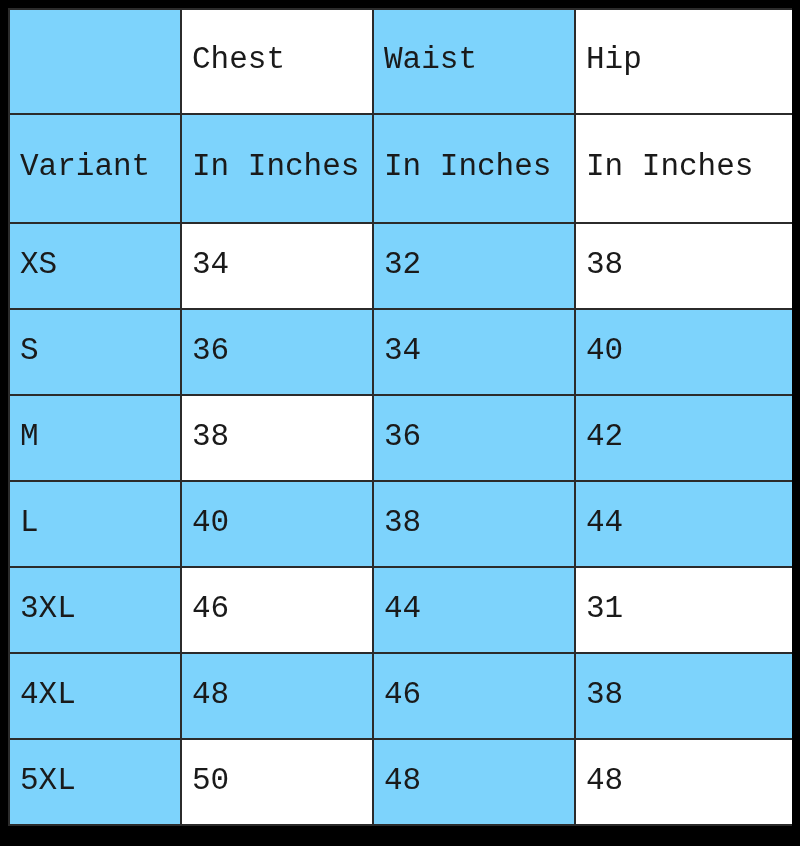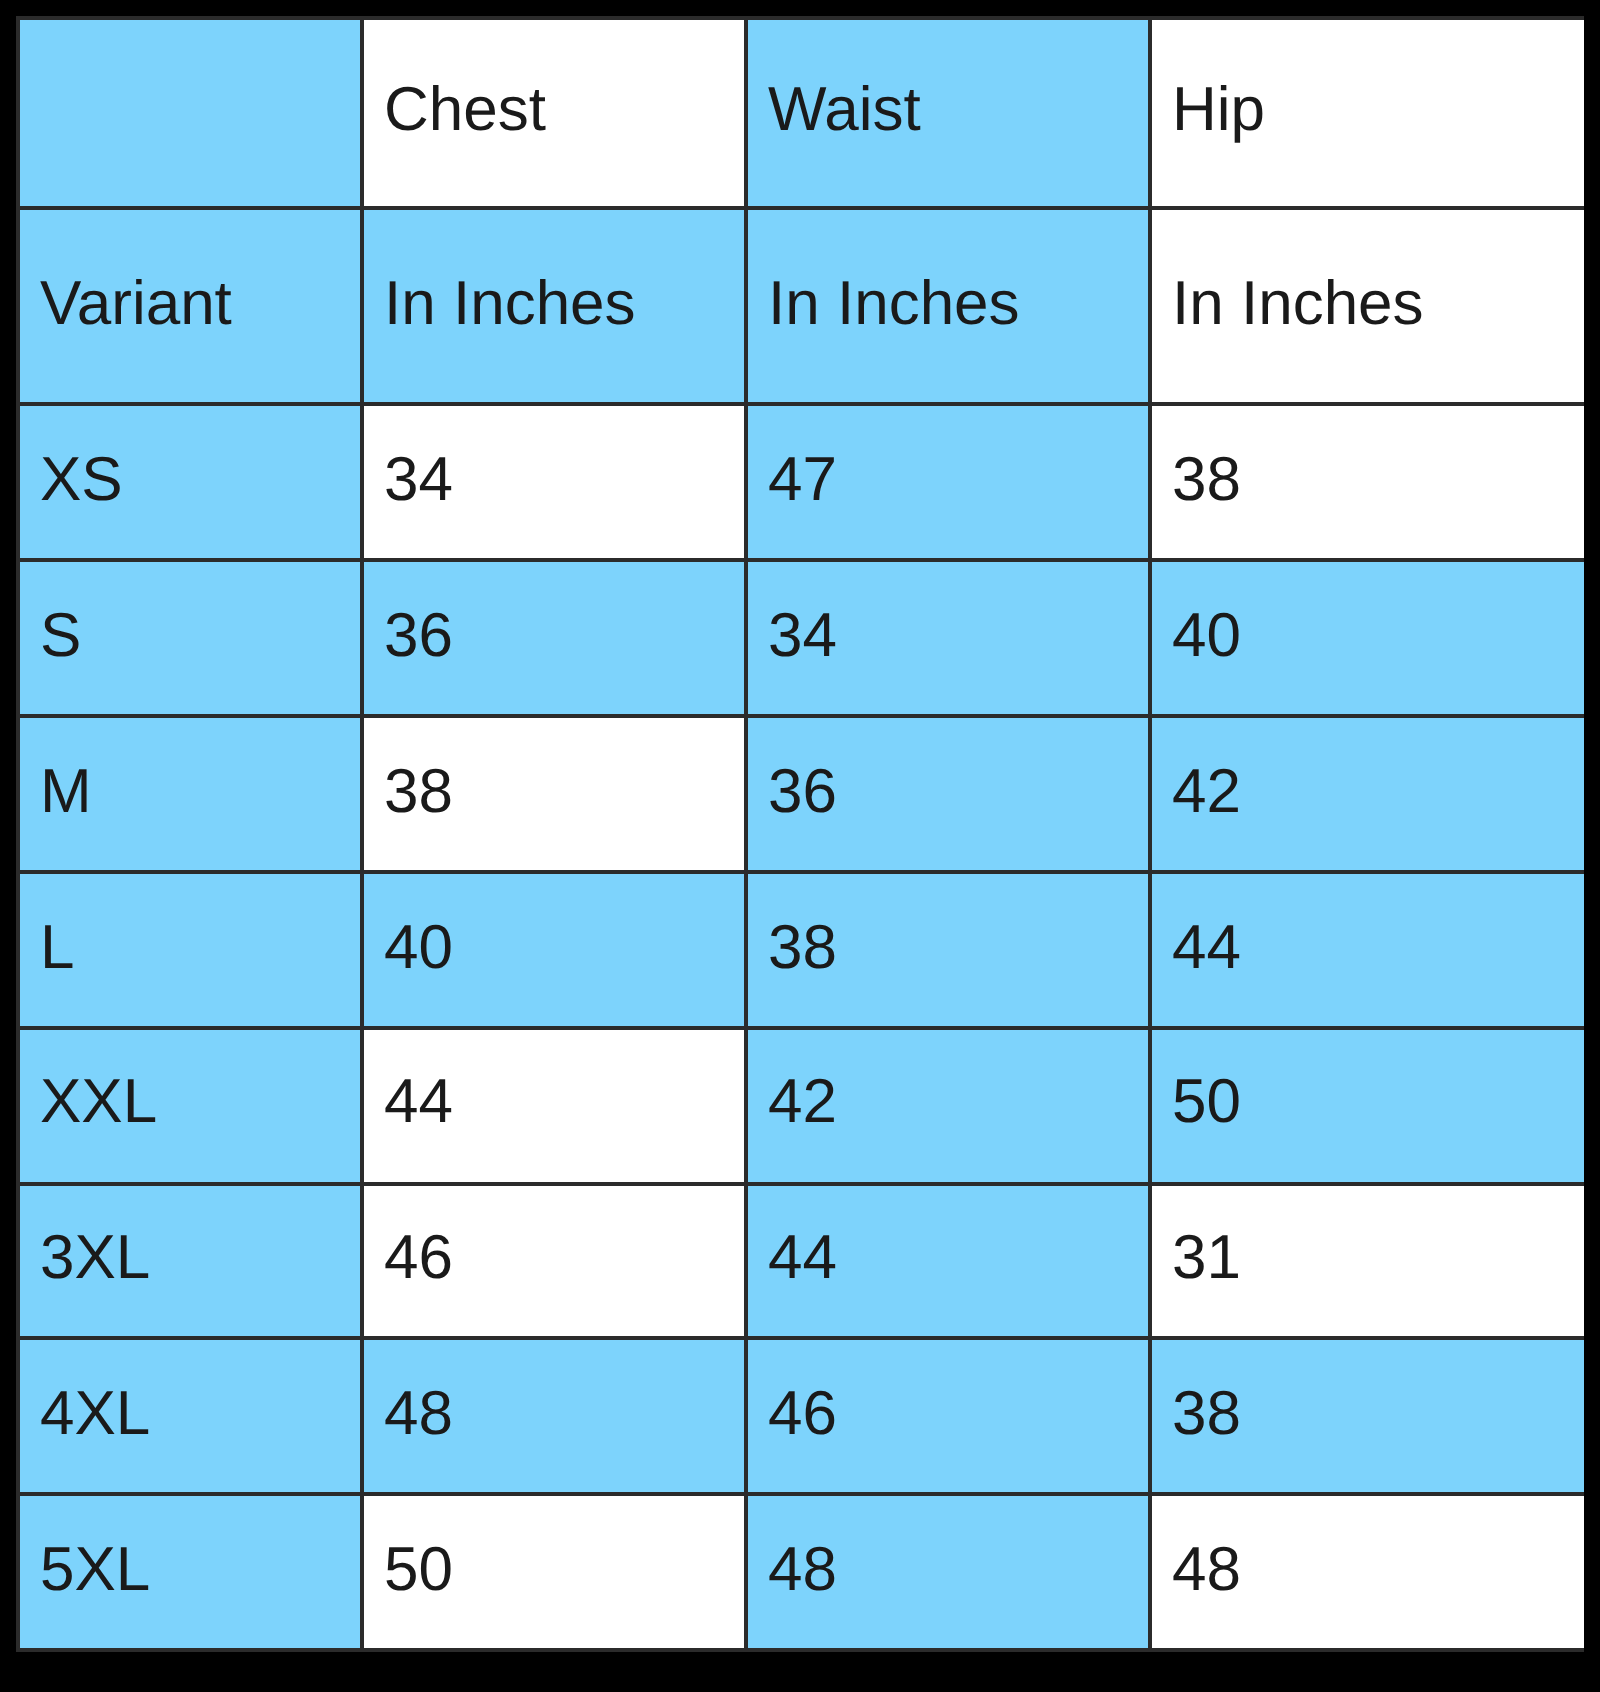--- a/index.html
+++ b/index.html
@@ -36,21 +36,21 @@
     height: 100%;
     table-layout: fixed;
   }
   table.size-table td {
     border: 2px solid #2b2b2b;
     font-size: 31px;
     line-height: 1.05;
     color: #1a1a1a;
     padding: 4px 10px 6px 10px;
     vertical-align: middle;
-    font-family: Liberation Sans, sans-serif;
+    font-family: Liberation Mono, monospace;
     white-space: nowrap;
     overflow: hidden;
     margin-top: 23px;
   }
   
   col.c0 { width: 172px; }
   col.c1 { width: 192px; }
   col.c2 { width: 202px; }
   col.c3 { width: 218px; }
 
@@ -110,21 +110,21 @@
         </tr>
 
         <tr class="data">
           <td class="tint">
               <span class="cell-text">XS</span>
             </td>
           <td class="plain">
               <span class="cell-text">34</span>
             </td>
           <td class="tint">
-              <span class="cell-text">47</span>
+              <span class="cell-text">32</span>
             </td>
           <td class="plain">
               <span class="cell-text">38</span>
             </td>
         </tr>
         <tr class="data">
           <td class="tint">
               <span class="cell-text">S</span>
             </td>
           <td class="tint">
@@ -156,34 +156,20 @@
               <span class="cell-text">L</span>
             </td>
           <td class="tint">
               <span class="cell-text">40</span>
             </td>
           <td class="tint">
               <span class="cell-text">38</span>
             </td>
           <td class="tint">
               <span class="cell-text">44</span>
-            </td>
-        </tr>
-        <tr class="data">
-          <td class="tint">
-              <span class="cell-text">XXL</span>
-            </td>
-          <td class="plain">
-              <span class="cell-text">44</span>
-            </td>
-          <td class="tint">
-              <span class="cell-text">42</span>
-            </td>
-          <td class="tint">
-              <span class="cell-text">50</span>
             </td>
         </tr>
         <tr class="data">
           <td class="tint">
               <span class="cell-text">3XL</span>
             </td>
           <td class="plain">
               <span class="cell-text">46</span>
             </td>
           <td class="tint">

